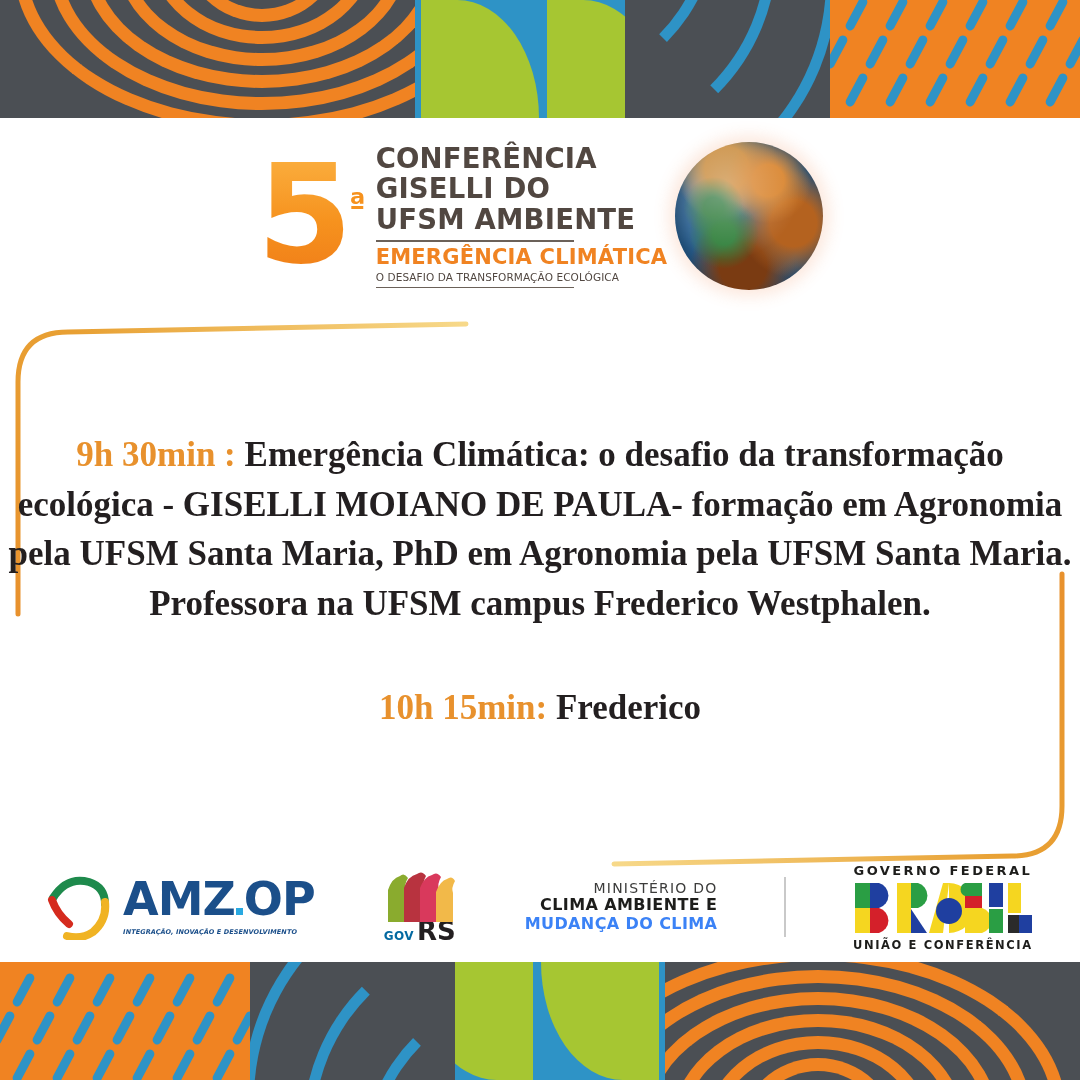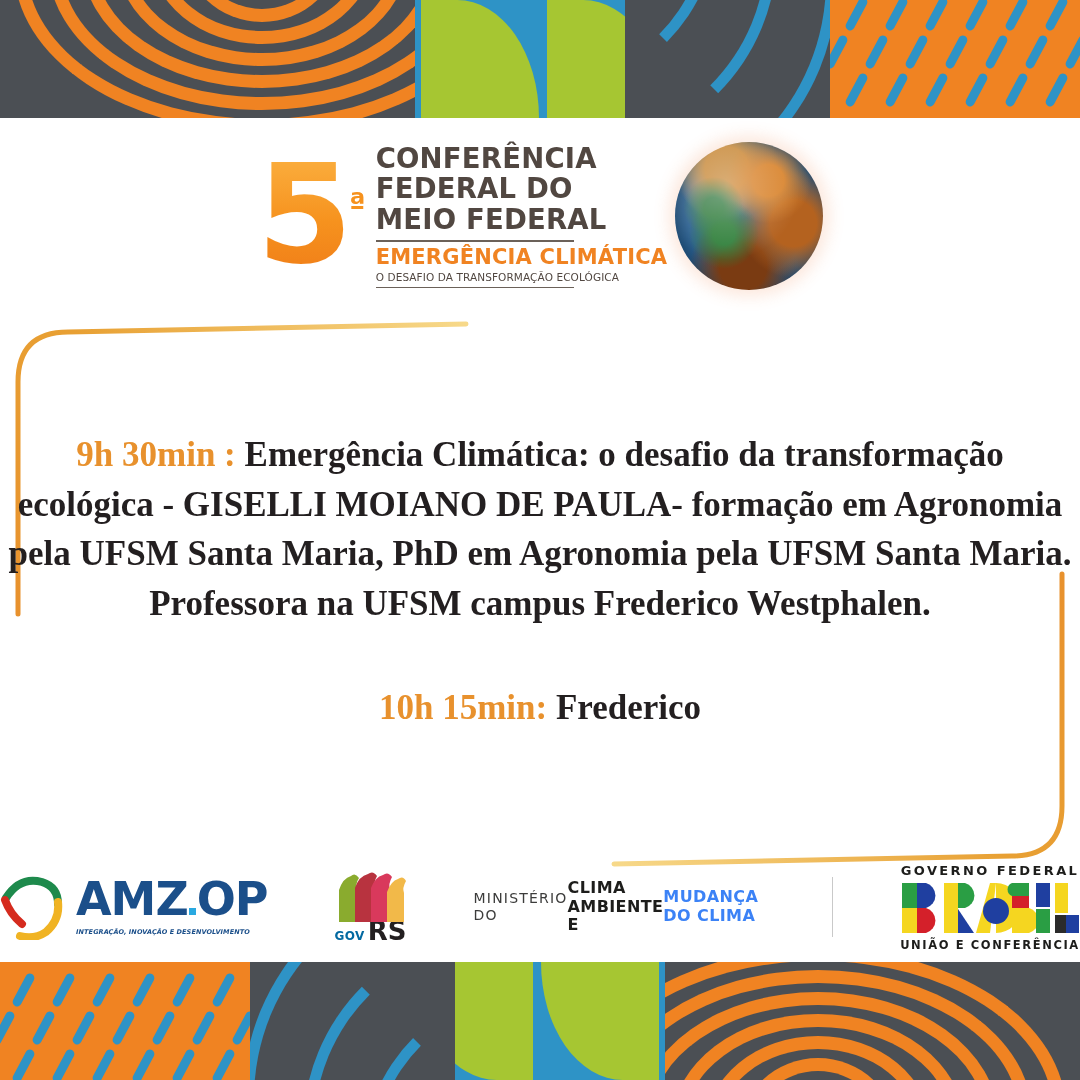--- a/index.html
+++ b/index.html
@@ -125,21 +125,21 @@
     font-family:"DejaVu Sans", sans-serif;font-size:6.5px;font-weight:bold;
     color:#1b4f8a;letter-spacing:.1px;margin-top:7px;font-style:italic;
   }
   
   .govrs{display:flex;flex-direction:column;align-items:center;width:76px;}
   .govrs-faces{position:relative;width:72px;height:52px;}
   .govrs-label{display:flex;align-items:baseline;margin-top:-2px;}
   .govrs-gov{font-family:"DejaVu Sans", sans-serif;font-size:12px;font-weight:bold;color:#0369a1;letter-spacing:.4px;}
   .govrs-rs{font-family:"DejaVu Sans", sans-serif;font-size:26px;font-weight:bold;color:#231f20;margin-left:3px;line-height:.9;}
   
-  .mma{display:flex;flex-direction:row;align-items:center;line-height:1.18;}
+  .mma{display:flex;flex-direction:column;align-items:flex-end;line-height:1.18;}
   .mma-l1{font-family:"DejaVu Sans", sans-serif;font-size:14px;color:#3c3c3b;letter-spacing:1.2px;}
   .mma-l2{font-family:"DejaVu Sans", sans-serif;font-size:16px;font-weight:bold;color:#1d1d1b;letter-spacing:.4px;}
   .mma-l3{font-family:"DejaVu Sans", sans-serif;font-size:16px;font-weight:bold;color:#3b82f6;letter-spacing:.4px;}
   .divider{width:1.5px;height:60px;background:#c9c9c9;}
   
   .brasil{display:flex;flex-direction:column;align-items:center;}
   .brasil-top{font-family:"DejaVu Sans", sans-serif;font-size:13px;font-weight:bold;color:#1d1d1b;letter-spacing:2.4px;}
   .brasil-mark{position:relative;width:180px;height:54px;margin:3px 0;}
   .brasil-bot{font-family:"DejaVu Sans", sans-serif;font-size:11.5px;font-weight:bold;color:#1d1d1b;letter-spacing:1.6px;}
 </style>
@@ -268,22 +268,22 @@
     <path d="M 4 296 L 4 64 Q 4 14 54 14 L 452 6" fill="none" stroke="url(#gradBR)" stroke-width="5" stroke-linecap="round"></path>
   </svg>
 
   <div class="logo-lockup">
     <div class="numeral-wrap">
       <span class="numeral">5</span>
       <span class="ordinal">ª</span>
     </div>
     <div class="conf-text">
       <div class="conf-line">CONFERÊNCIA</div>
-      <div class="conf-line">FEDERAL DO</div>
-      <div class="conf-line">MEIO FEDERAL</div>
+      <div class="conf-line">GISELLI DO</div>
+      <div class="conf-line">UFSM AMBIENTE</div>
       <div class="rule"></div>
       <div class="emerg">EMERGÊNCIA CLIMÁTICA</div>
       <div class="desafio">O DESAFIO DA TRANSFORMAÇÃO ECOLÓGICA</div>
       <div class="rule2"></div>
     </div>
     <div class="globe"></div>
   </div>
 
   <div class="content">
     <p class="para para-1">

